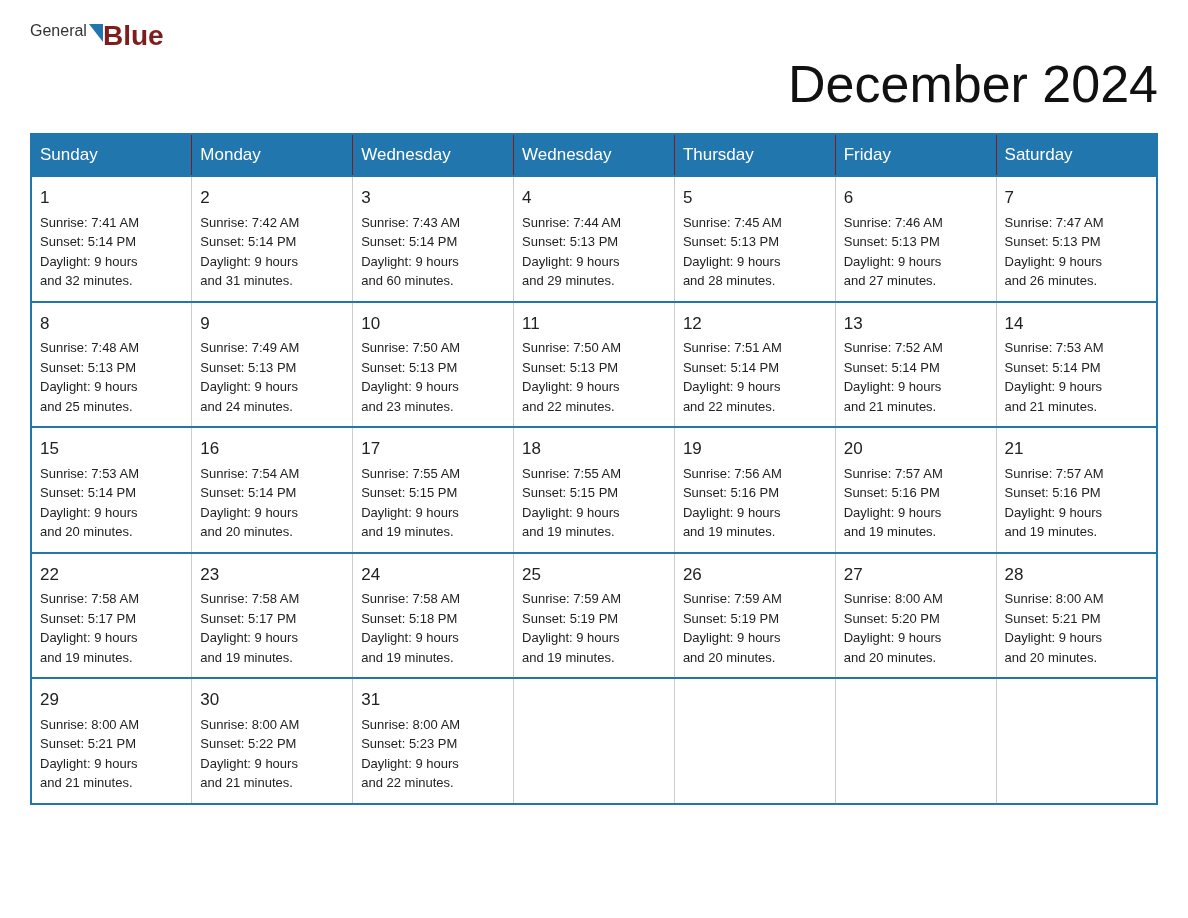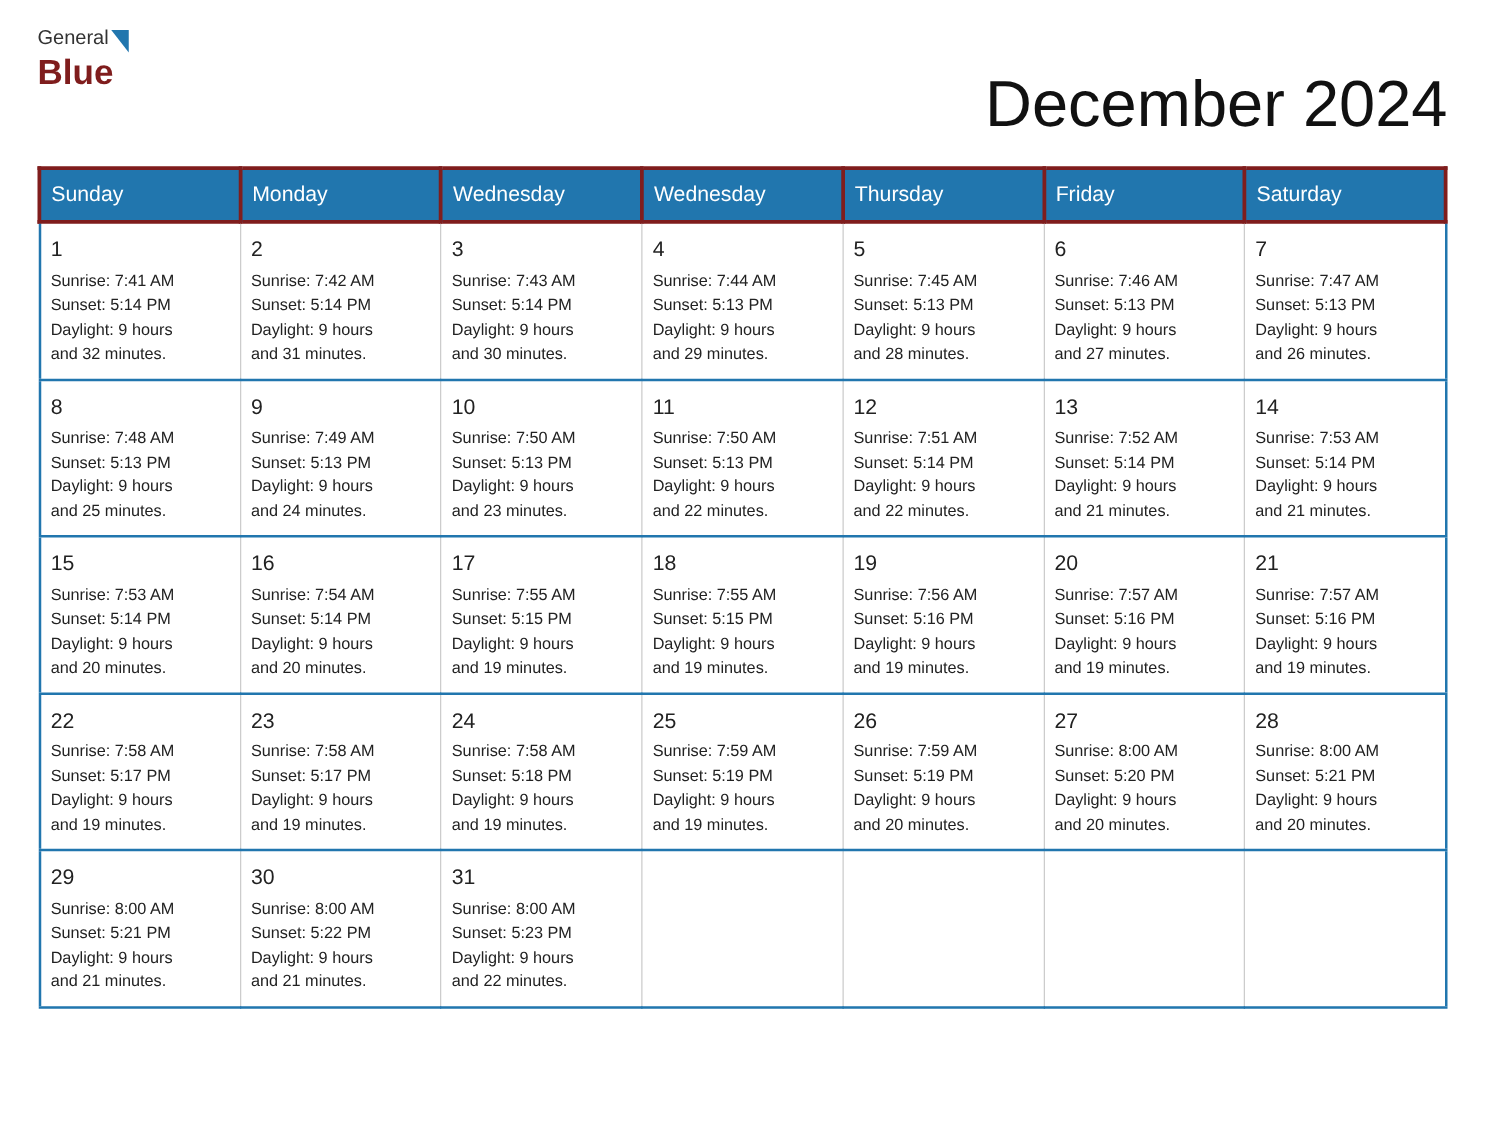--- a/index.html
+++ b/index.html
@@ -11,21 +11,21 @@
       padding: 20px 30px;
     }
     .header-row {
       display: flex;
       justify-content: space-between;
       align-items: flex-start;
       margin-bottom: 20px;
     }
     .logo {
       display: flex;
-      flex-direction: column;
+      flex-direction: row;
       align-items: flex-start;
     }
     .logo-general { color: #333; }
     .logo-blue-arrow {
       display: inline-block;
       width: 0;
       height: 0;
       border-left: 14px solid transparent;
       border-right: 0px solid transparent;
       border-top: 18px solid #2176ae;
@@ -52,21 +52,21 @@
       border-collapse: collapse;
       border: 2px solid #2176ae;
     }
     .calendar th {
       background-color: #2176ae;
       color: #fff;
       font-size: 17px;
       font-weight: normal;
       padding: 10px 8px;
       text-align: left;
-      border: 3px solid #7f1d1d;
+      border: 1px solid #7f1d1d;
     }
     .calendar td {
       vertical-align: top;
       padding: 8px 8px 10px 8px;
       border: 1px solid #ccc;
       width: 14.28%;
       min-height: 110px;
       font-size: 13px;
       color: #222;
       line-height: 1.5;
@@ -123,21 +123,21 @@
         <th>Wednesday</th>
         <th>Thursday</th>
         <th>Friday</th>
         <th>Saturday</th>
       </tr>
   </thead>
   <tbody id="calendar-body">
   <tr>
         <td><span class="day-num">1</span><span class="day-info">Sunrise: 7:41 AM</span><br><span class="day-info">Sunset: 5:14 PM</span><br><span class="day-info">Daylight: 9 hours</span><br><span class="day-info">and 32 minutes.</span></td>
         <td><span class="day-num">2</span><span class="day-info">Sunrise: 7:42 AM</span><br><span class="day-info">Sunset: 5:14 PM</span><br><span class="day-info">Daylight: 9 hours</span><br><span class="day-info">and 31 minutes.</span></td>
-        <td><span class="day-num">3</span><span class="day-info">Sunrise: 7:43 AM</span><br><span class="day-info">Sunset: 5:14 PM</span><br><span class="day-info">Daylight: 9 hours</span><br><span class="day-info">and 30 minutes.</span></td>
+        <td><span class="day-num">3</span><span class="day-info">Sunrise: 7:43 AM</span><br><span class="day-info">Sunset: 5:14 PM</span><br><span class="day-info">Daylight: 9 hours</span><br><span class="day-info">and 60 minutes.</span></td>
         <td><span class="day-num">4</span><span class="day-info">Sunrise: 7:44 AM</span><br><span class="day-info">Sunset: 5:13 PM</span><br><span class="day-info">Daylight: 9 hours</span><br><span class="day-info">and 29 minutes.</span></td>
         <td><span class="day-num">5</span><span class="day-info">Sunrise: 7:45 AM</span><br><span class="day-info">Sunset: 5:13 PM</span><br><span class="day-info">Daylight: 9 hours</span><br><span class="day-info">and 28 minutes.</span></td>
         <td><span class="day-num">6</span><span class="day-info">Sunrise: 7:46 AM</span><br><span class="day-info">Sunset: 5:13 PM</span><br><span class="day-info">Daylight: 9 hours</span><br><span class="day-info">and 27 minutes.</span></td>
         <td><span class="day-num">7</span><span class="day-info">Sunrise: 7:47 AM</span><br><span class="day-info">Sunset: 5:13 PM</span><br><span class="day-info">Daylight: 9 hours</span><br><span class="day-info">and 26 minutes.</span></td>
       </tr>
       <tr>
         <td><span class="day-num">8</span><span class="day-info">Sunrise: 7:48 AM</span><br><span class="day-info">Sunset: 5:13 PM</span><br><span class="day-info">Daylight: 9 hours</span><br><span class="day-info">and 25 minutes.</span></td>
         <td><span class="day-num">9</span><span class="day-info">Sunrise: 7:49 AM</span><br><span class="day-info">Sunset: 5:13 PM</span><br><span class="day-info">Daylight: 9 hours</span><br><span class="day-info">and 24 minutes.</span></td>
         <td><span class="day-num">10</span><span class="day-info">Sunrise: 7:50 AM</span><br><span class="day-info">Sunset: 5:13 PM</span><br><span class="day-info">Daylight: 9 hours</span><br><span class="day-info">and 23 minutes.</span></td>
         <td><span class="day-num">11</span><span class="day-info">Sunrise: 7:50 AM</span><br><span class="day-info">Sunset: 5:13 PM</span><br><span class="day-info">Daylight: 9 hours</span><br><span class="day-info">and 22 minutes.</span></td>

